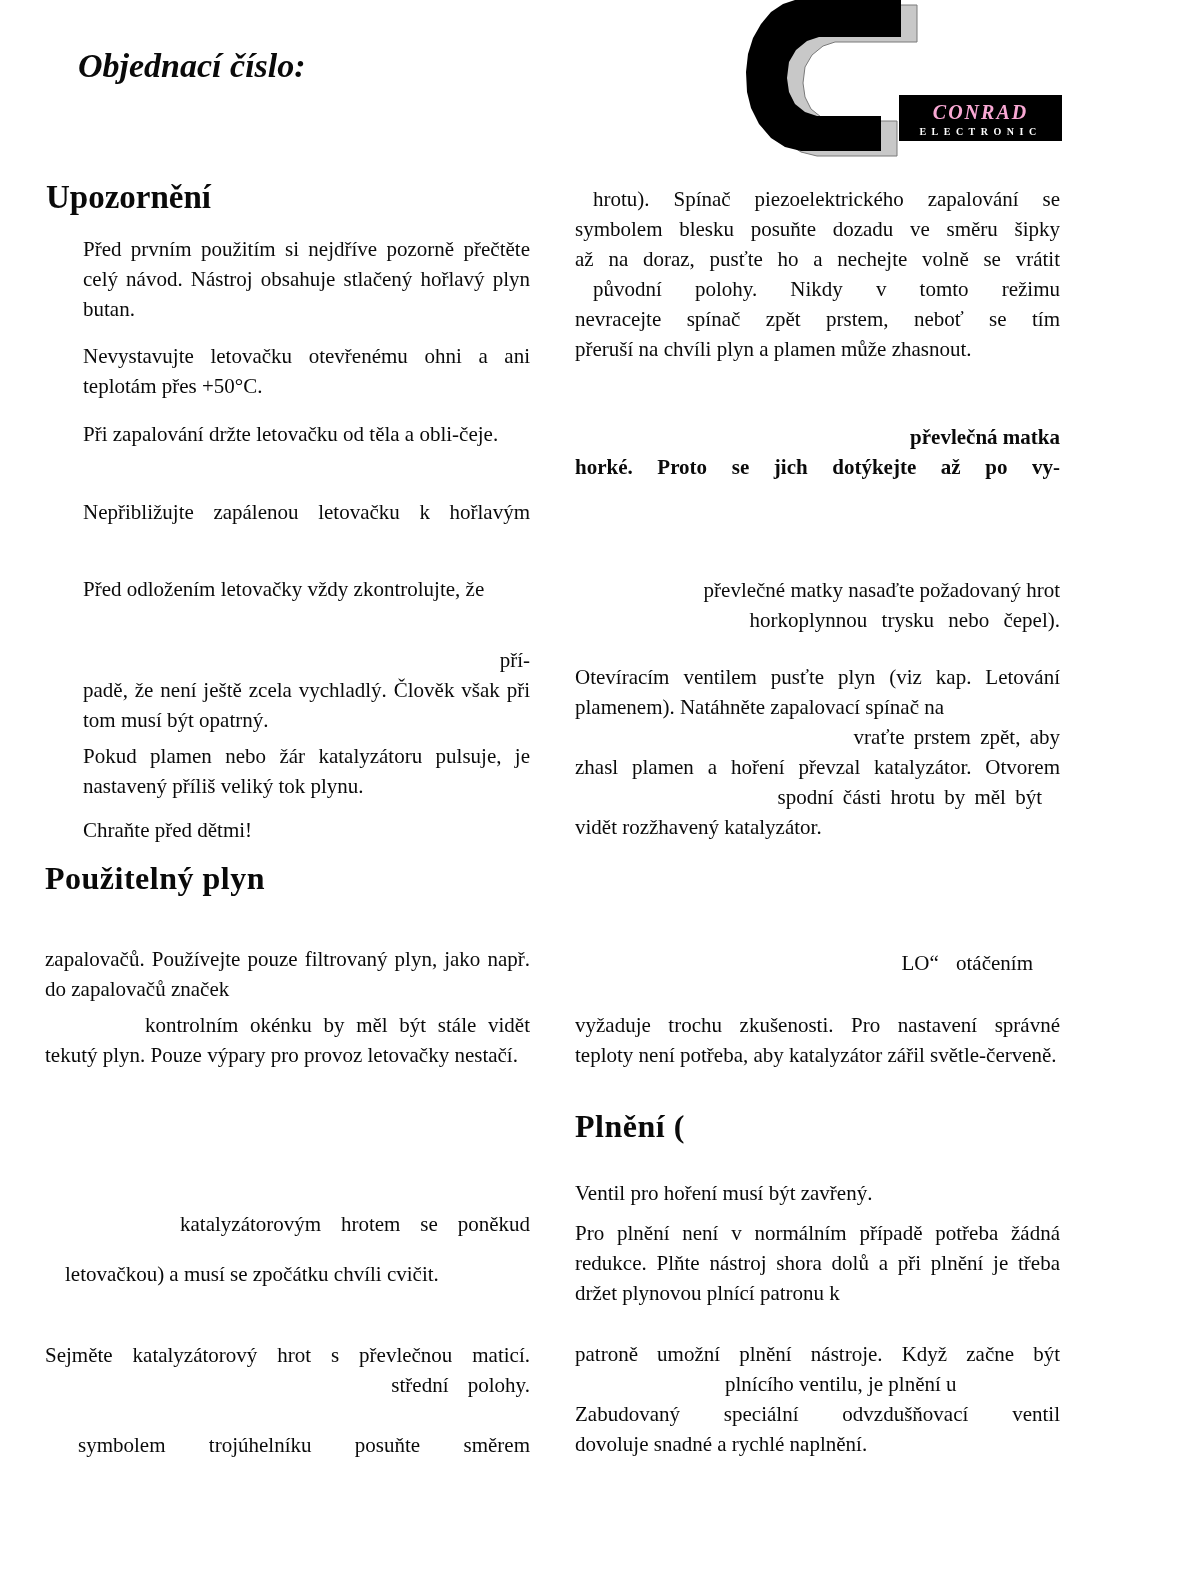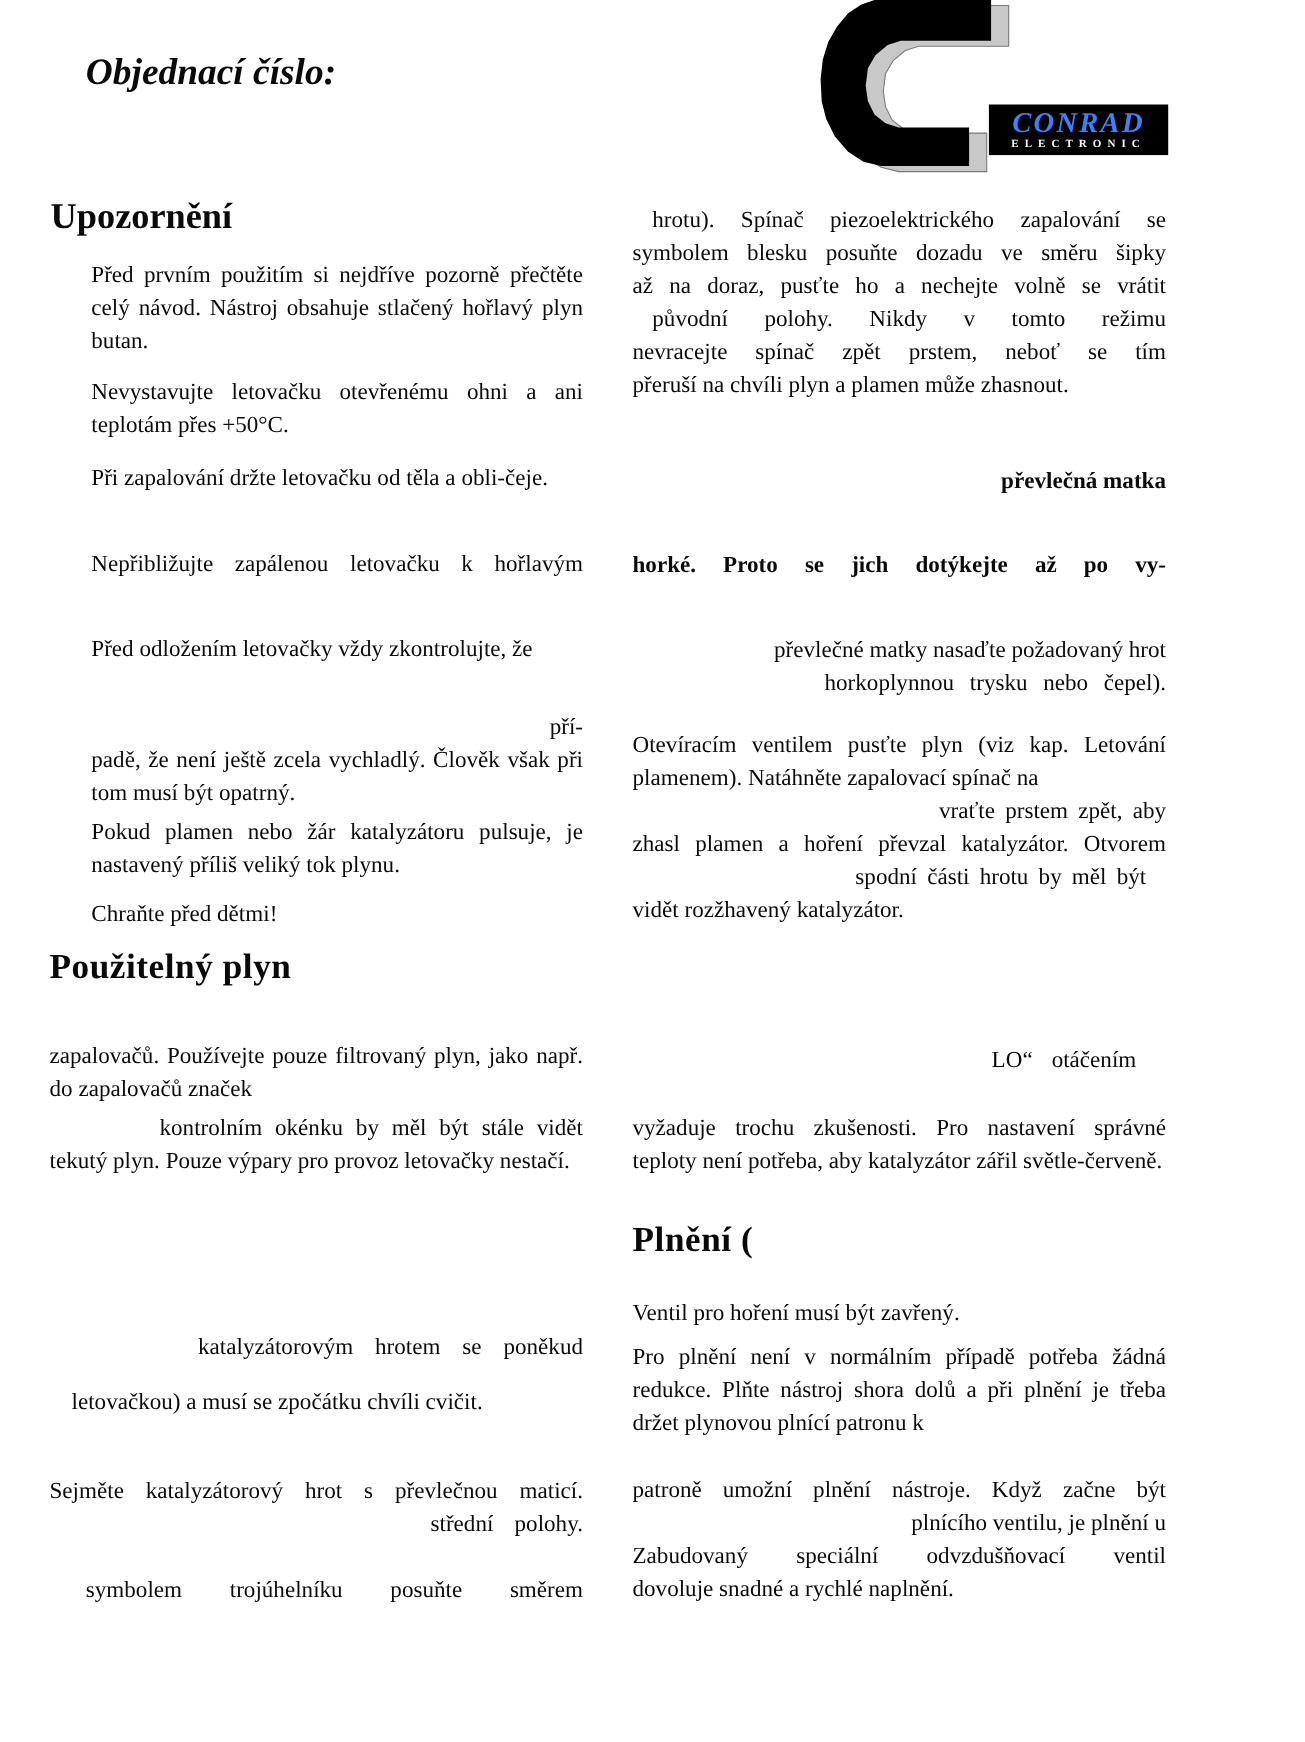--- a/index.html
+++ b/index.html
@@ -9,21 +9,21 @@
   .just{text-align:justify;}
   .jall{text-align:justify;text-align-last:justify;}
   .right{text-align:right;}
   .bold{font-weight:bold;}
   .h-small{position:absolute;font-size:33px;font-weight:bold;line-height:34px;}
   .h-big{position:absolute;font-size:32px;font-weight:bold;line-height:44px;letter-spacing:0.5px;}
   .doc-title{position:absolute;font-size:34px;font-weight:bold;font-style:italic;line-height:40px;}
   .logo-c{position:absolute;left:733px;top:0px;width:200px;height:160px;}
   .logo-box{position:absolute;left:899px;top:95px;width:163px;height:46px;background:#000;
             display:flex;flex-direction:column;align-items:center;justify-content:center;}
-  .logo-brand{color:#3b82f6;font-weight:bold;font-style:italic;font-size:26px;line-height:26px;letter-spacing:2px;}
+  .logo-brand{color:#f9a8d4;font-weight:bold;font-style:italic;font-size:20px;line-height:26px;letter-spacing:2px;}
   .logo-sub{color:#fff;font-weight:bold;font-size:10px;line-height:12px;letter-spacing:5.5px;margin-top:1px;}
 </style>
 </head>
 <body>
 
 <div class="page">
 
   <div class="doc-title" style="left:78px;top:46px;">Objednací číslo:</div>
 
   <div>
@@ -74,21 +74,21 @@
   <div class="t jall" style="left:78px;top:1430px;width:452px;">symbolem trojúhelníku posuňte směrem</div>
 
   <div class="t jall" style="left:593px;top:184px;width:467px;">hrotu). Spínač piezoelektrického zapalování se</div>
   <div class="t jall" style="left:575px;top:214px;width:485px;">symbolem blesku posuňte dozadu ve směru šipky</div>
   <div class="t jall" style="left:575px;top:244px;width:485px;">až na doraz, pusťte ho a nechejte volně se vrátit</div>
   <div class="t jall" style="left:593px;top:274px;width:467px;">původní polohy. Nikdy v tomto režimu</div>
   <div class="t jall" style="left:575px;top:304px;width:485px;">nevracejte spínač zpět prstem, neboť se tím</div>
   <div class="t" style="left:575px;top:334px;width:485px;">přeruší na chvíli plyn a plamen může zhasnout.</div>
 
   <div class="t right bold" style="left:575px;top:422px;width:485px;">převlečná matka</div>
-  <div class="t jall bold" style="left:575px;top:452px;width:485px;margin-top:46px;">horké. Proto se jich dotýkejte až po vy-</div>
+  <div class="t jall bold" style="left:575px;top:452px;width:485px;">horké. Proto se jich dotýkejte až po vy-</div>
 
   <div class="t right" style="left:575px;top:575px;width:485px;">převlečné matky nasaďte požadovaný hrot</div>
   <div class="t right" style="left:575px;top:605px;width:485px;word-spacing:9px;">horkoplynnou trysku nebo čepel).</div>
 
   <div class="t jall" style="left:575px;top:662px;width:485px;">Otevíracím ventilem pusťte plyn (viz kap. Letování</div>
   <div class="t" style="left:575px;top:692px;width:485px;">plamenem). Natáhněte zapalovací spínač na</div>
   <div class="t right" style="left:575px;top:722px;width:485px;word-spacing:4px;">vraťte prstem zpět, aby</div>
   <div class="t jall" style="left:575px;top:752px;width:485px;">zhasl plamen a hoření převzal katalyzátor. Otvorem</div>
   <div class="t right" style="left:575px;top:782px;width:467px;word-spacing:4px;">spodní části hrotu by měl být</div>
   <div class="t right" style="left:575px;top:948px;width:458px;word-spacing:12px;">LO“ otáčením</div>
@@ -97,17 +97,17 @@
 
   <div class="t just" style="left:575px;top:1010px;width:485px;">vyžaduje trochu zkušenosti. Pro nastavení správné teploty není potřeba, aby katalyzátor zářil světle-červeně.</div>
 
   <div class="h-big" style="left:575px;top:1104px;">Plnění (</div>
 
   <div class="t" style="left:575px;top:1178px;width:485px;">Ventil pro hoření musí být zavřený.</div>
 
   <div class="t just" style="left:575px;top:1218px;width:485px;">Pro plnění není v normálním případě potřeba žádná redukce. Plňte nástroj shora dolů a při plnění je třeba držet plynovou plnící patronu k</div>
 
   <div class="t jall" style="left:575px;top:1339px;width:485px;">patroně umožní plnění nástroje. Když začne být</div>
-  <div class="t" style="left:725px;top:1369px;width:335px;text-align:right;">plnícího ventilu, je plnění u</div>
+  <div class="t" style="left:725px;top:1369px;width:335px;">plnícího ventilu, je plnění u</div>
   <div class="t jall" style="left:575px;top:1399px;width:485px;">Zabudovaný speciální odvzdušňovací ventil</div>
   <div class="t" style="left:575px;top:1429px;width:485px;">dovoluje snadné a rychlé naplnění.</div>
 
 </div>
 
 </body></html>

